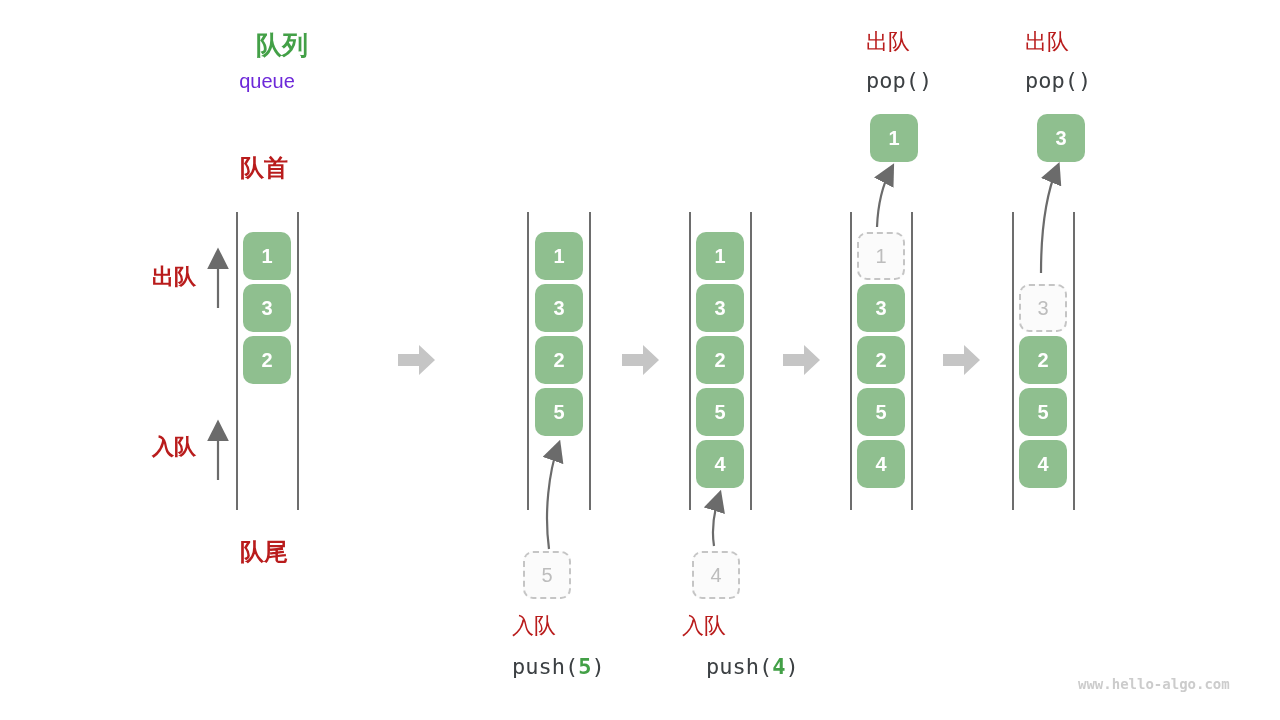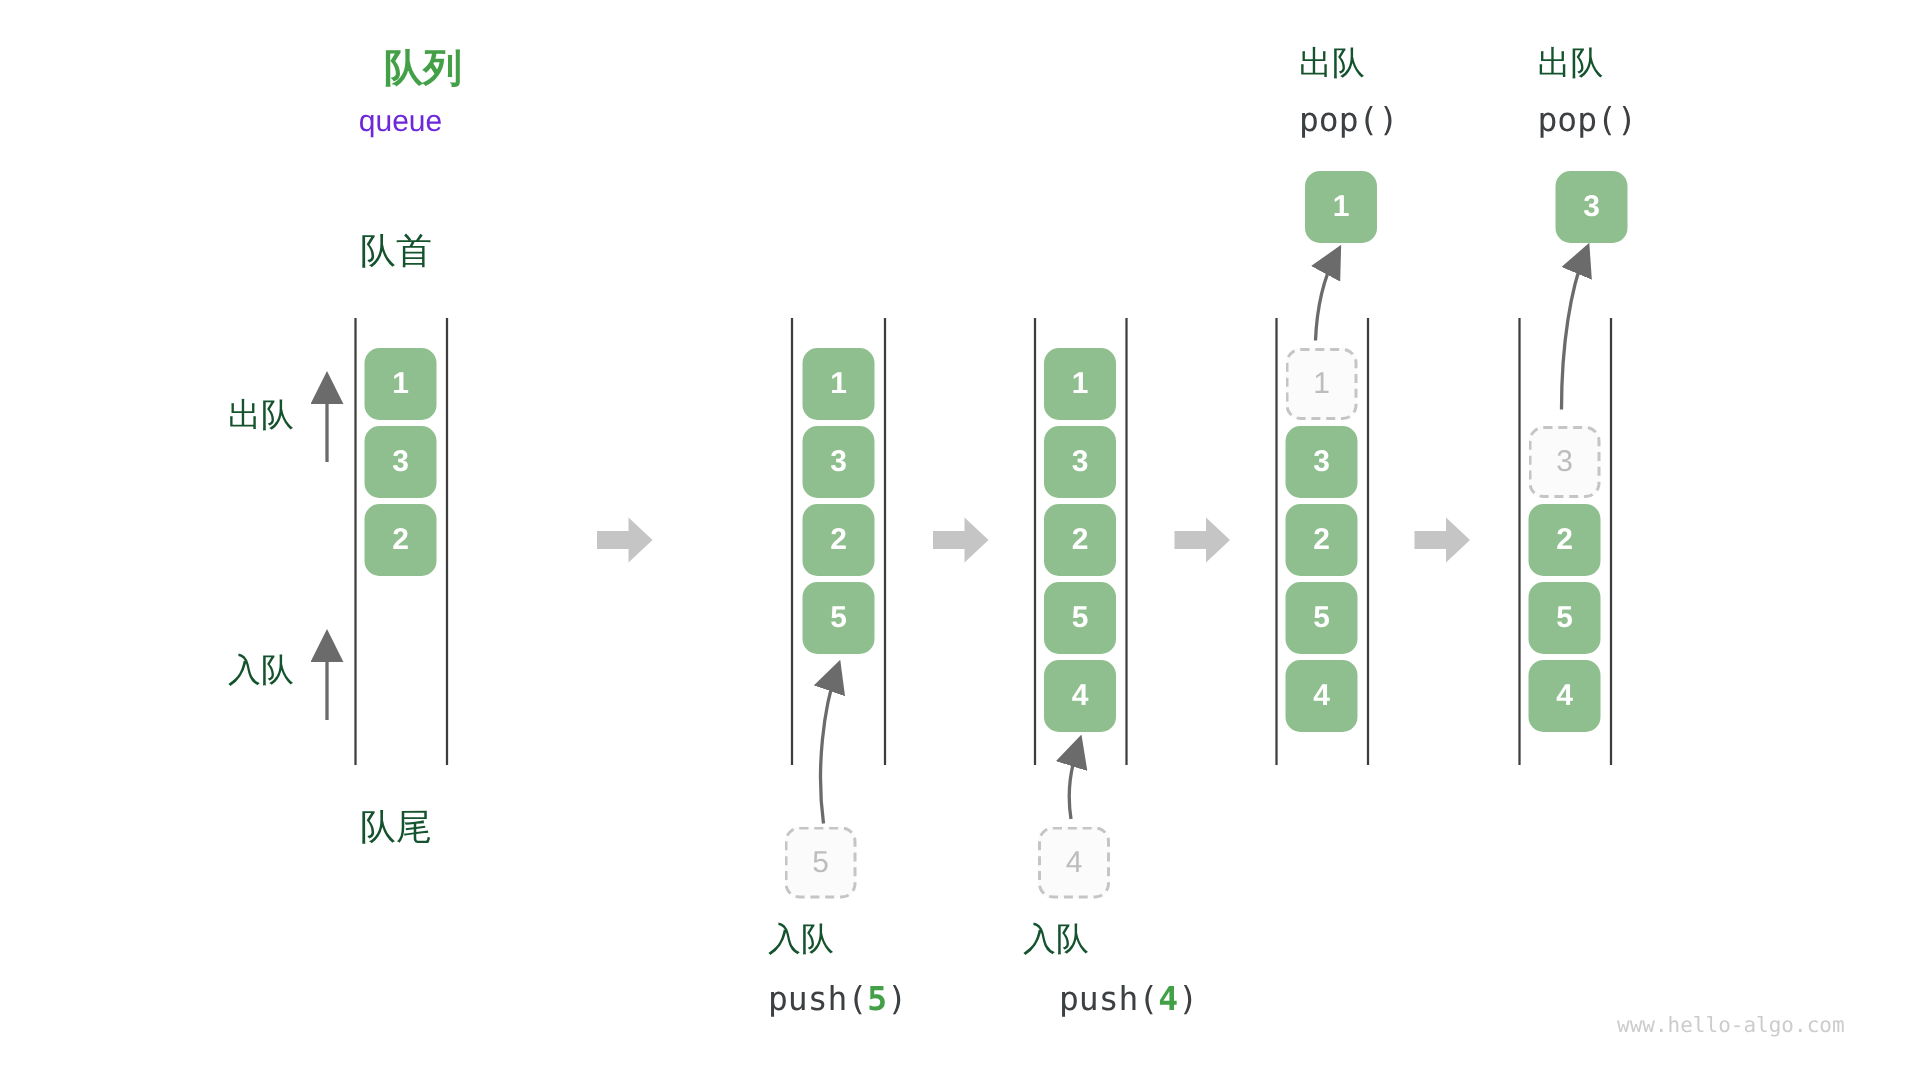--- a/index.html
+++ b/index.html
@@ -10,36 +10,36 @@
   #overlay{position:absolute;left:0;top:0;width:1280px;height:720px;pointer-events:none;}
   .box{
     position:absolute;width:48px;height:48px;border-radius:10px;background:#8FBF8F;
     color:#ffffff;font-weight:700;font-size:20px;line-height:48px;text-align:center;
   }
   .ghost{
     position:absolute;width:48px;height:48px;border-radius:10px;box-sizing:border-box;
     border:2px dashed #C5C5C5;background:#FBFBFB;color:#BDBDBD;
     font-size:20px;line-height:44px;text-align:center;font-weight:400;
   }
-  .cjk{position:absolute;font-size:22px;line-height:28px;color:#14532d;white-space:nowrap;}
-  .cjk.bold{font-weight:400;}
+  .cjk{position:absolute;font-size:22px;line-height:28px;color:#b91c1c;white-space:nowrap;}
+  .cjk.bold{font-weight:700;}
   .cjk.big{font-size:24px;}
   .mono{
     position:absolute;font-family:"DejaVu Sans Mono","Liberation Mono",monospace;
     font-size:22px;line-height:30px;color:#3C4043;white-space:nowrap;
   }
   .mono .arg{color:#43A047;font-weight:700;}
   .title-zh{position:absolute;left:242px;top:28px;width:80px;text-align:center;
     font-size:26px;font-weight:700;color:#43A047;}
   .title-en{position:absolute;left:227px;top:70px;width:80px;text-align:center;
     font-size:20px;color:#6d28d9;}
   .watermark{
     position:absolute;left:1078px;top:676px;
     font-family:"DejaVu Sans Mono","Liberation Mono",monospace;
-    font-size:14px;color:#CCCCCC;white-space:nowrap;
+    font-size:14px;color:#CCCCCC;white-space:nowrap;font-weight:bold;
   }
 </style>
 </head>
 <body>
 
 <div id="canvas">
 
   <svg id="overlay" viewBox="0 0 1280 720" xmlns="http://www.w3.org/2000/svg">
     <defs>
       <marker id="ah" markerWidth="10" markerHeight="10" refX="7" refY="5" orient="auto">

